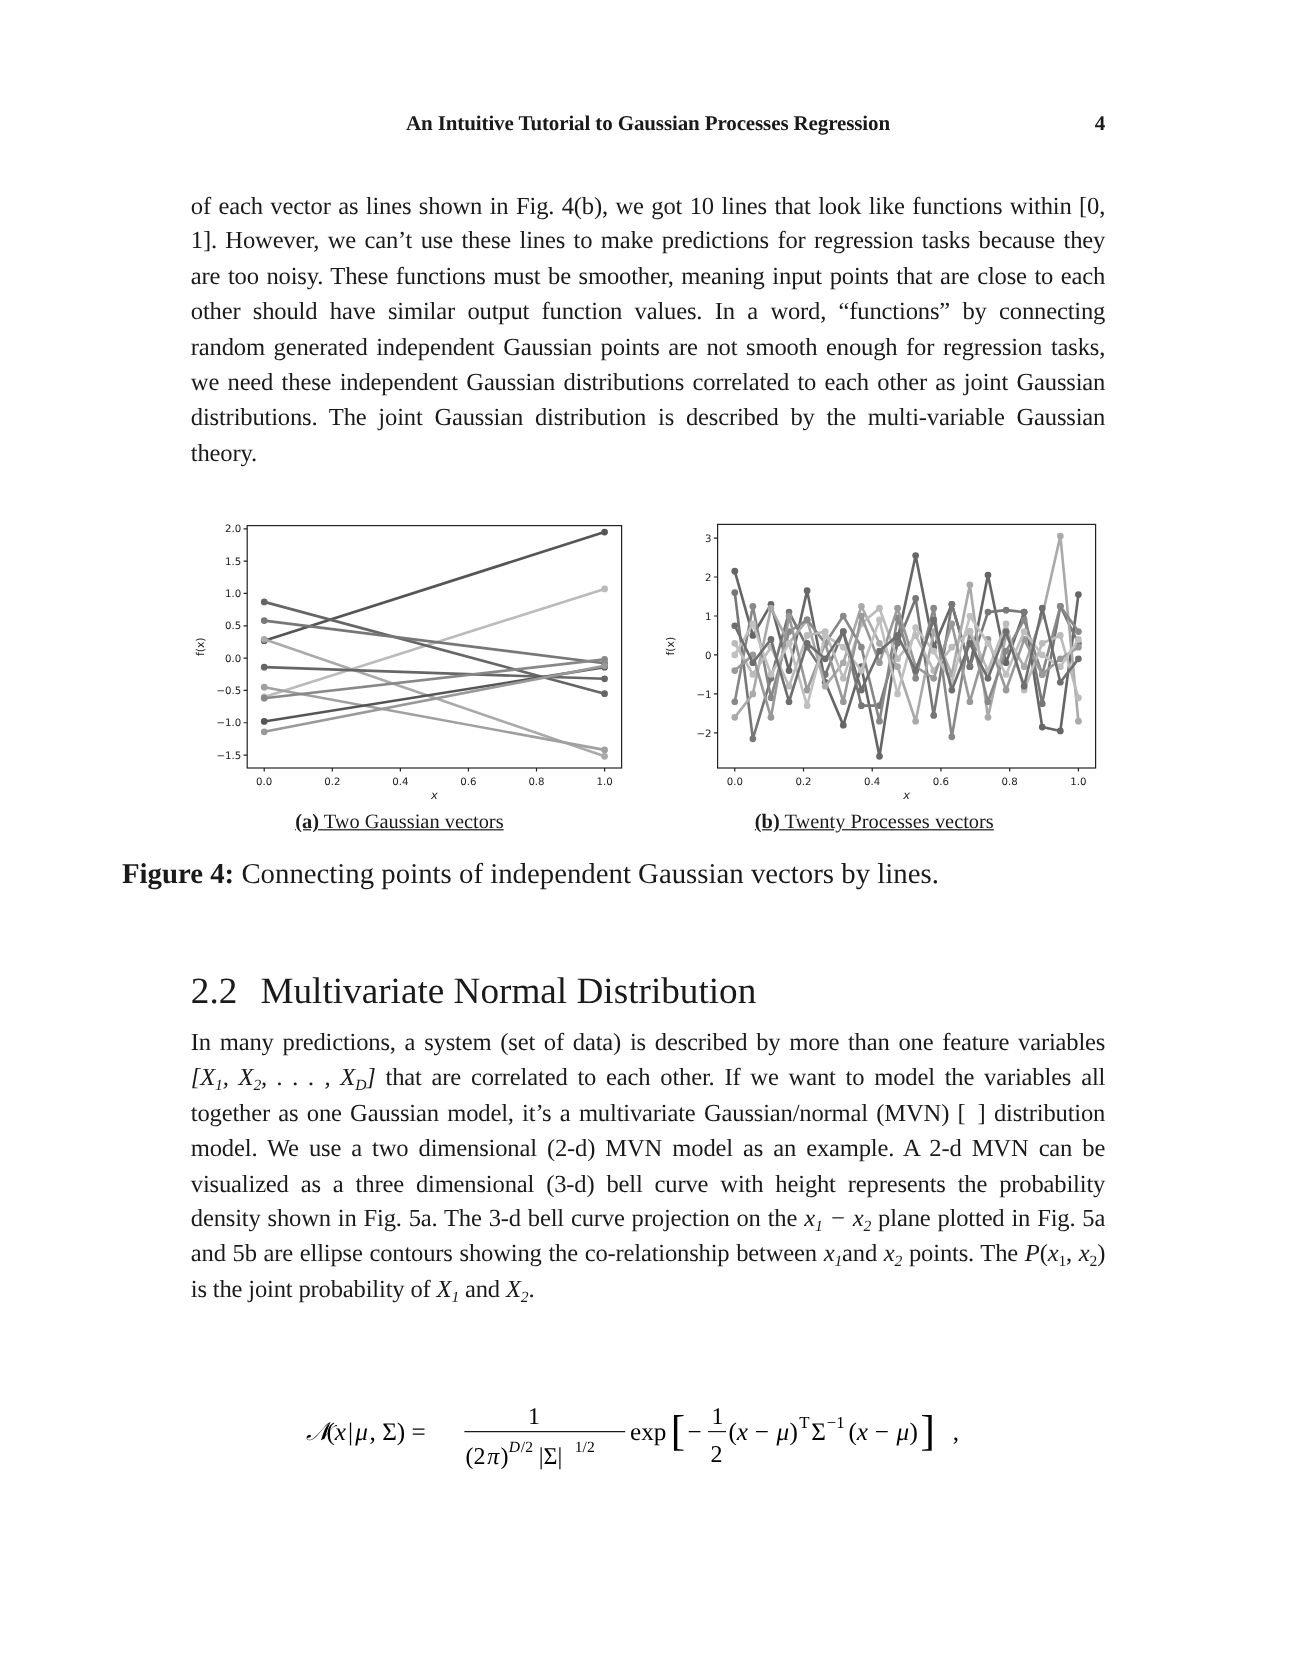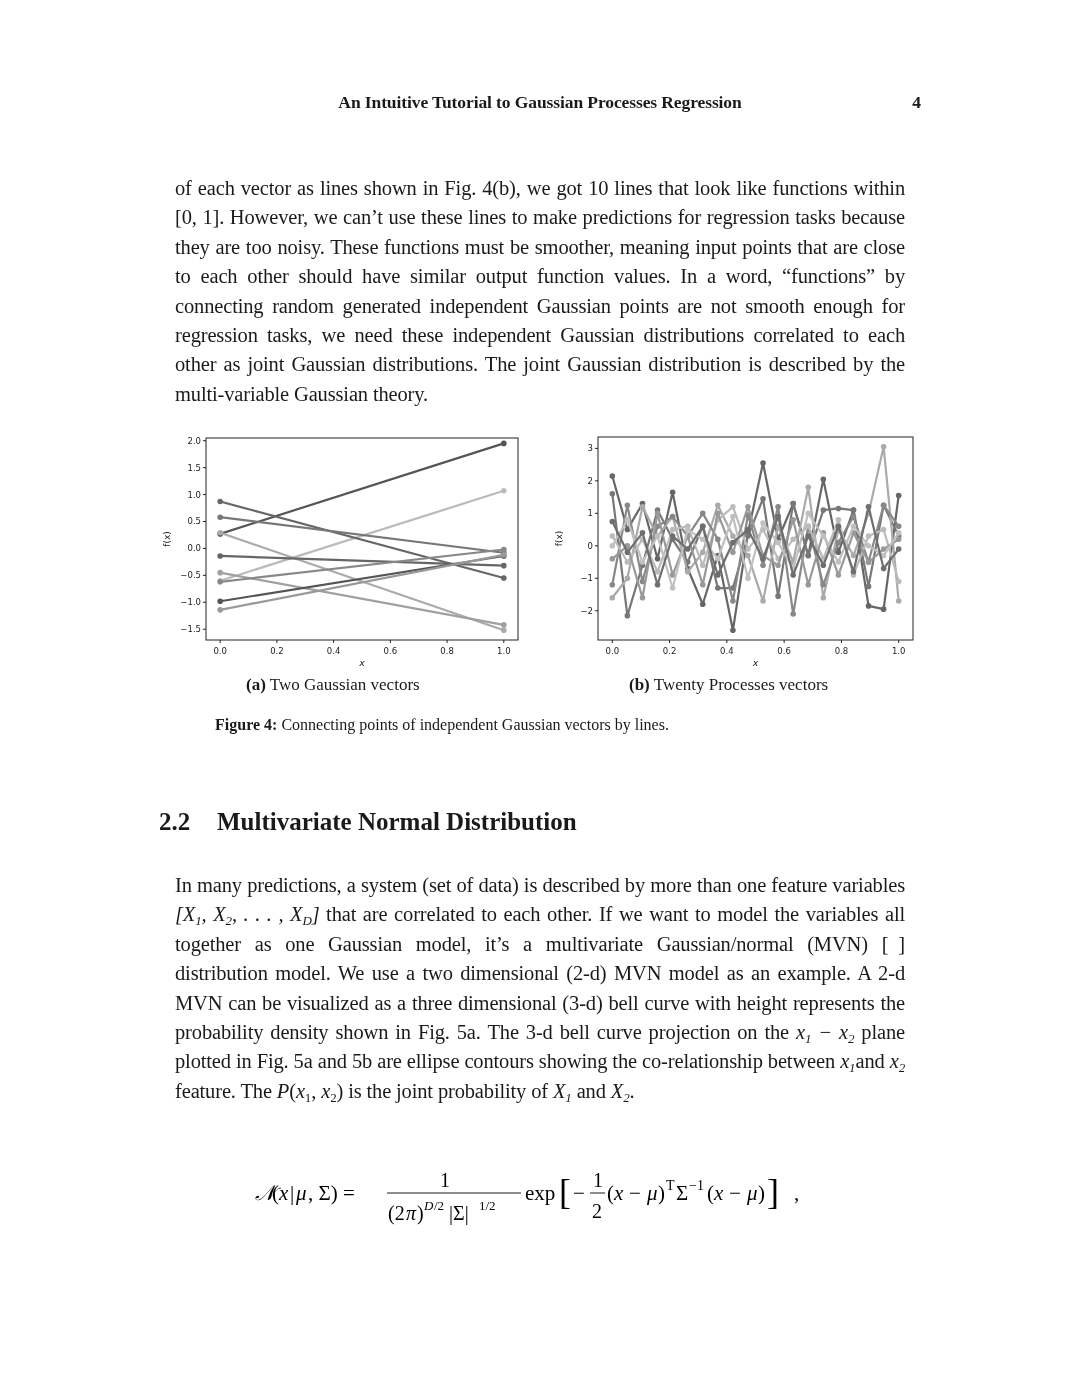--- a/index.html
+++ b/index.html
@@ -1,29 +1,29 @@
 <!DOCTYPE html>
 <html><head>
 <meta charset="utf-8">
 <style>
   html, body { margin:0; padding:0; background:#ffffff; }
   body { width:1080px; height:1397px; position:relative; overflow:hidden;
          font-family:"Liberation Serif","DejaVu Serif",serif; color:#1a1a1a; }
   .runhead { position:absolute; left:159px; top:92px; width:762px; font-weight:bold; font-size:17.5px; letter-spacing:-0.1px;text-align:center; }
   .runhead .pg { position:absolute; right:0; top:0; }
   .para { position:absolute; left:159px; width:762px; font-size:20.5px; line-height:29.4px; text-align:justify; letter-spacing:-0.15px; }
-  .para p { margin:16px; }
+  .para p { margin:0; }
   .para p.indent { text-indent:31px; }
   .i { font-style:italic; }
   sub { font-size:13px; line-height:0; vertical-align:-4px; }
   .chart { position:absolute; }
   .chart svg { display:block; }
-  .subcap { position:absolute; font-size:17px; }
-  .figcap { position:absolute; left:0; width:884px; top:716px; text-align:center; font-size:16px; }
-  .sechead { position:absolute; left:159px; top:808px; font-weight:bold; font-size:25px; }
+  .subcap { position:absolute; font-size:17px;text-decoration:underline; }
+  .figcap { position:absolute; left:0; width:884px; top:716px; text-align:center; font-size:24px; }
+  .sechead { position:absolute; left:159px; top:808px; font-weight:normal; font-size:31px; }
   .sechead .num { display:inline-block; width:58px; }
   .eq { position:absolute; left:255px; top:1160px; width:580px; height:70px; font-size:21px; }
   .cite-box { display:inline-block; width:10px; }
 </style>
 </head>
 <body>
 
 <div class="runhead">
   <span>An Intuitive Tutorial to Gaussian Processes Regression</span>
   <span class="pg">4</span>
@@ -315,21 +315,21 @@
 
 <div class="para" style="top:855px;">
   <p>
     <span>In many predictions, a system (set of data) is described by more than one feature variables</span>
     <span class="i">[X<sub>1</sub>, X<sub>2</sub>, . . . , X<sub>D</sub>]</span>
     <span>that are correlated to each other. If we want to model the variables all together as one Gaussian model, it’s a multivariate Gaussian/normal (MVN) [</span><span class="cite-box"></span><span>] distribution model. We use a two dimensional (2-d) MVN model as an example. A 2-d MVN can be visualized as a three dimensional (3-d) bell curve with height represents the probability density shown in Fig. 5a. The 3-d bell curve projection on the</span>
     <span class="i">x<sub>1</sub> − x<sub>2</sub></span>
     <span>plane plotted in Fig. 5a and 5b are ellipse contours showing the co-relationship between</span>
     <span class="i">x<sub>1</sub></span><span>and</span>
     <span class="i">x<sub>2</sub></span>
-    <span>feature. The</span>
+    <span>points. The</span>
     <span><span class="i">P</span>(<span class="i">x</span><sub>1</sub>, <span class="i">x</span><sub>2</sub>)</span>
     <span>is the joint probability of</span>
     <span class="i">X<sub>1</sub></span>
     <span>and</span>
     <span class="i">X<sub>2</sub></span><span>.</span>
   </p>
 </div>
 
 <div class="eq">
   <svg width="580" height="80" style="font-family:'Liberation Serif','DejaVu Serif',serif;">

